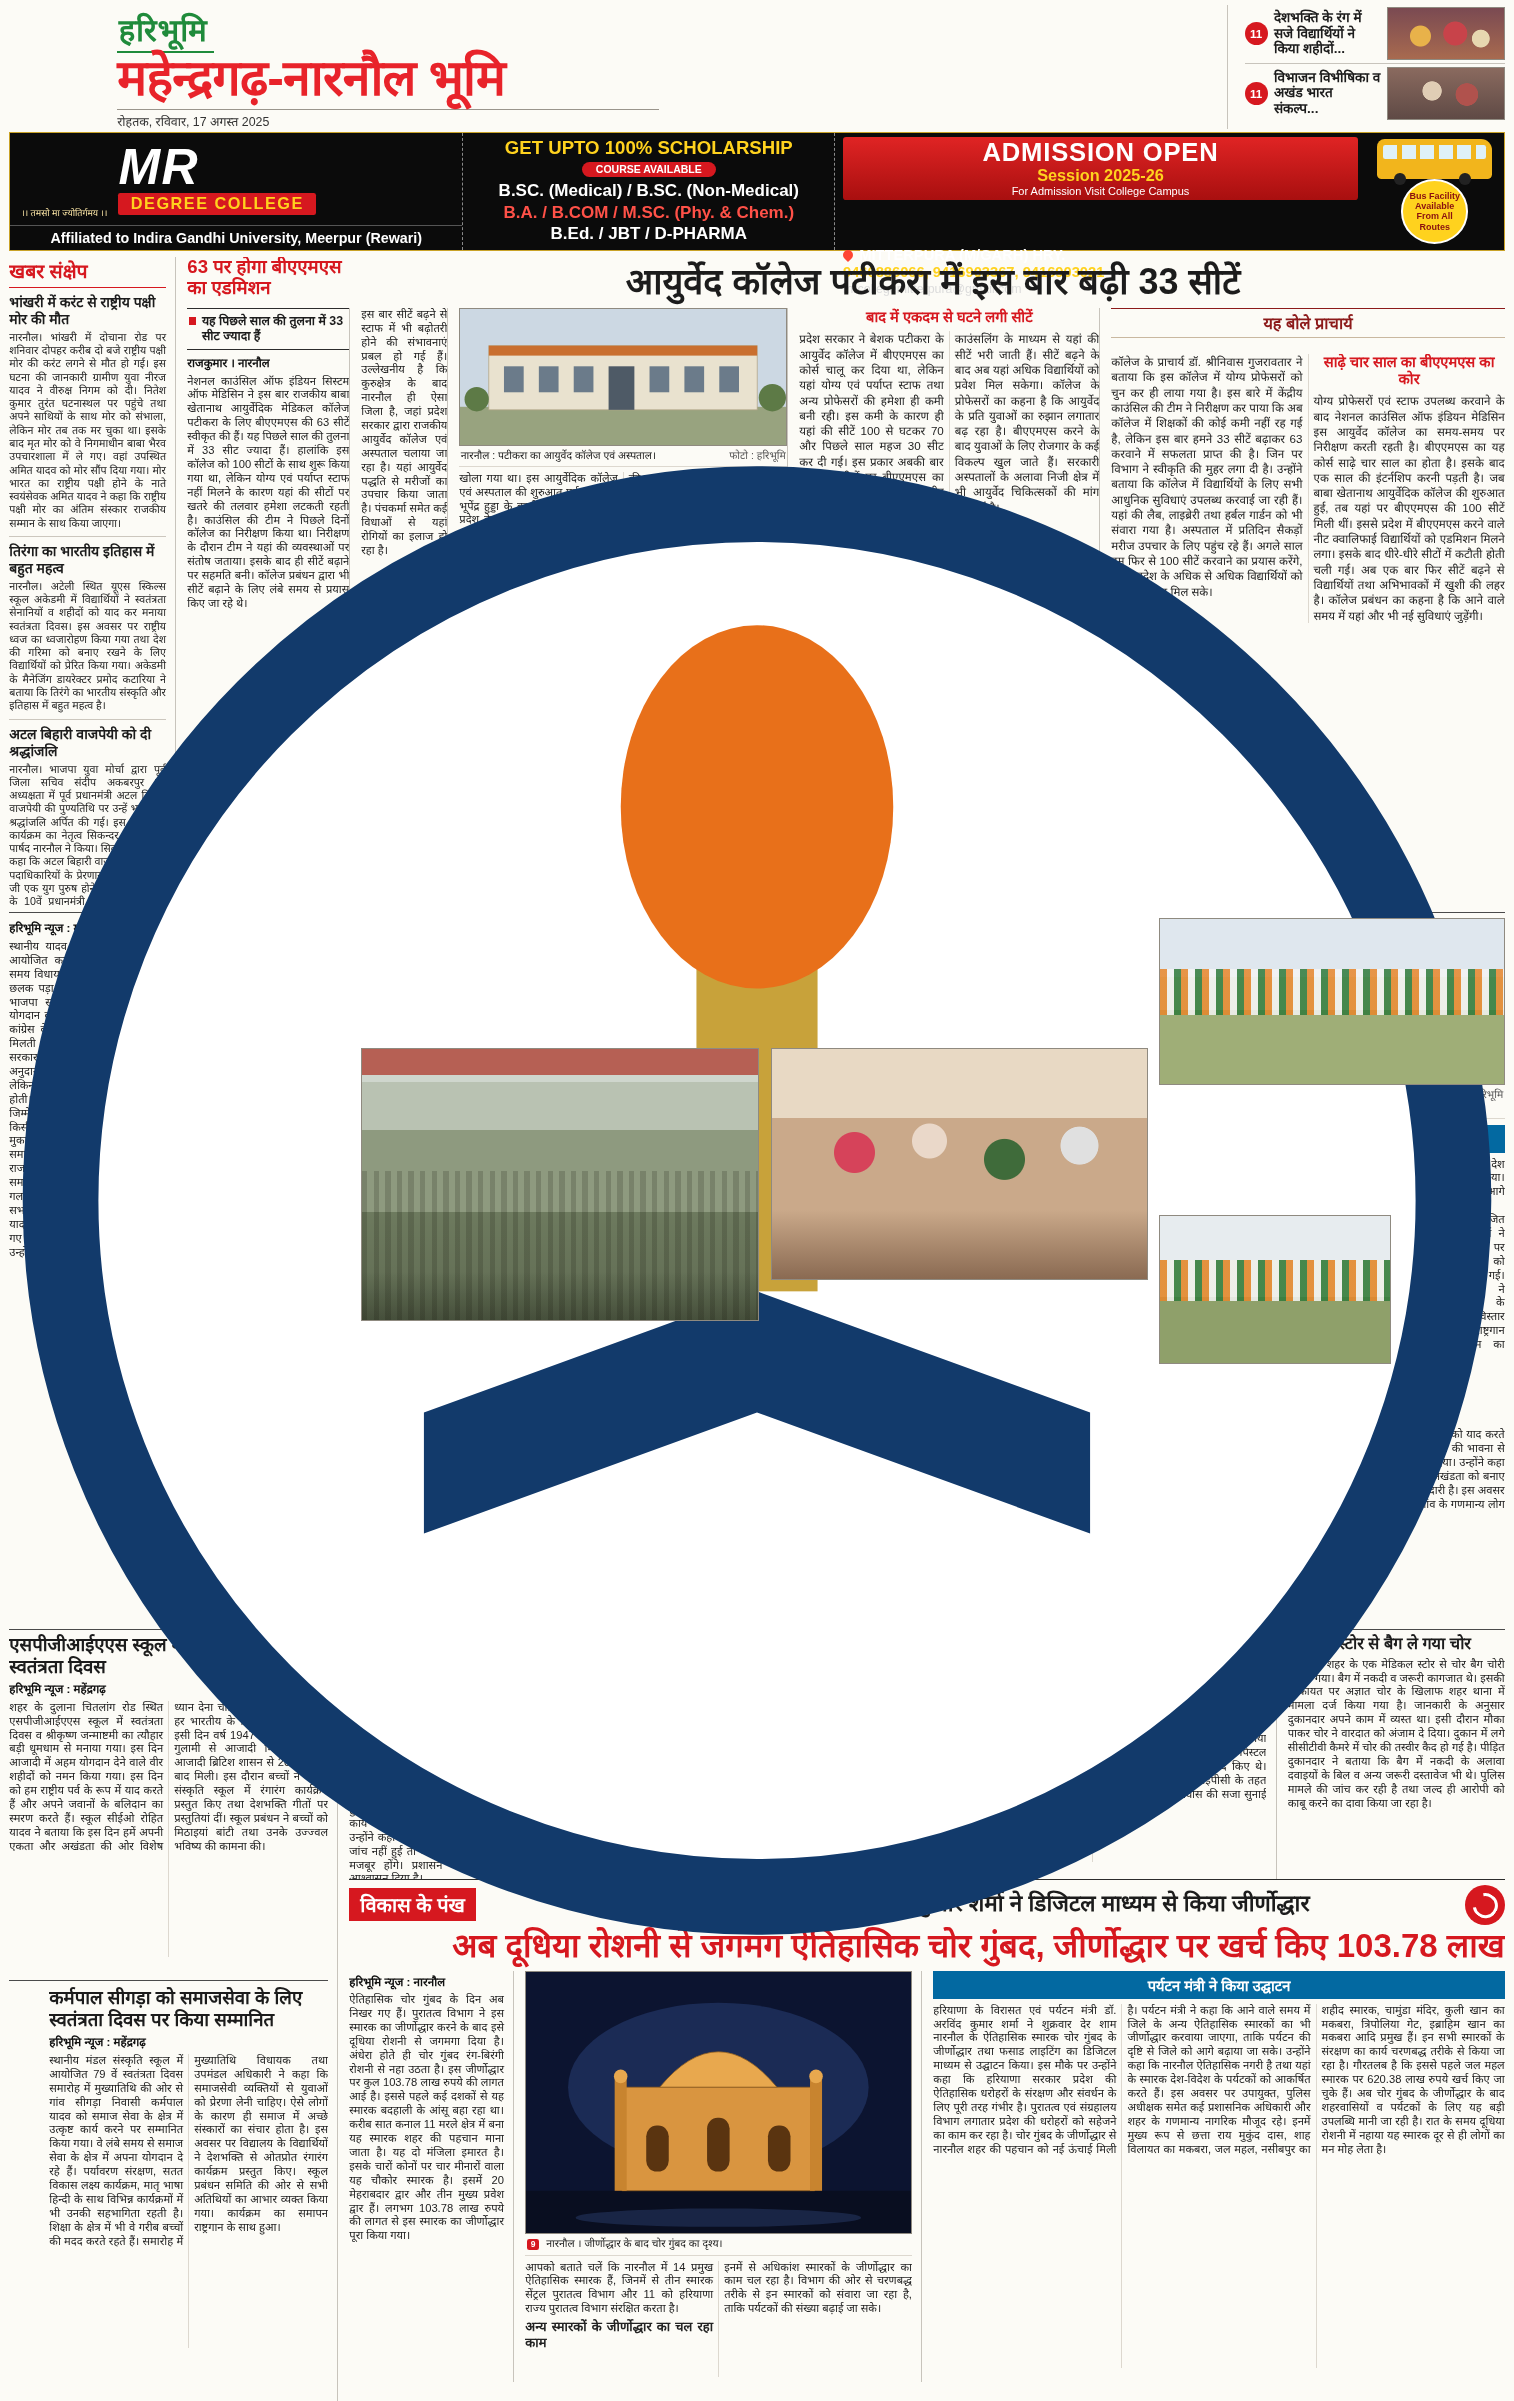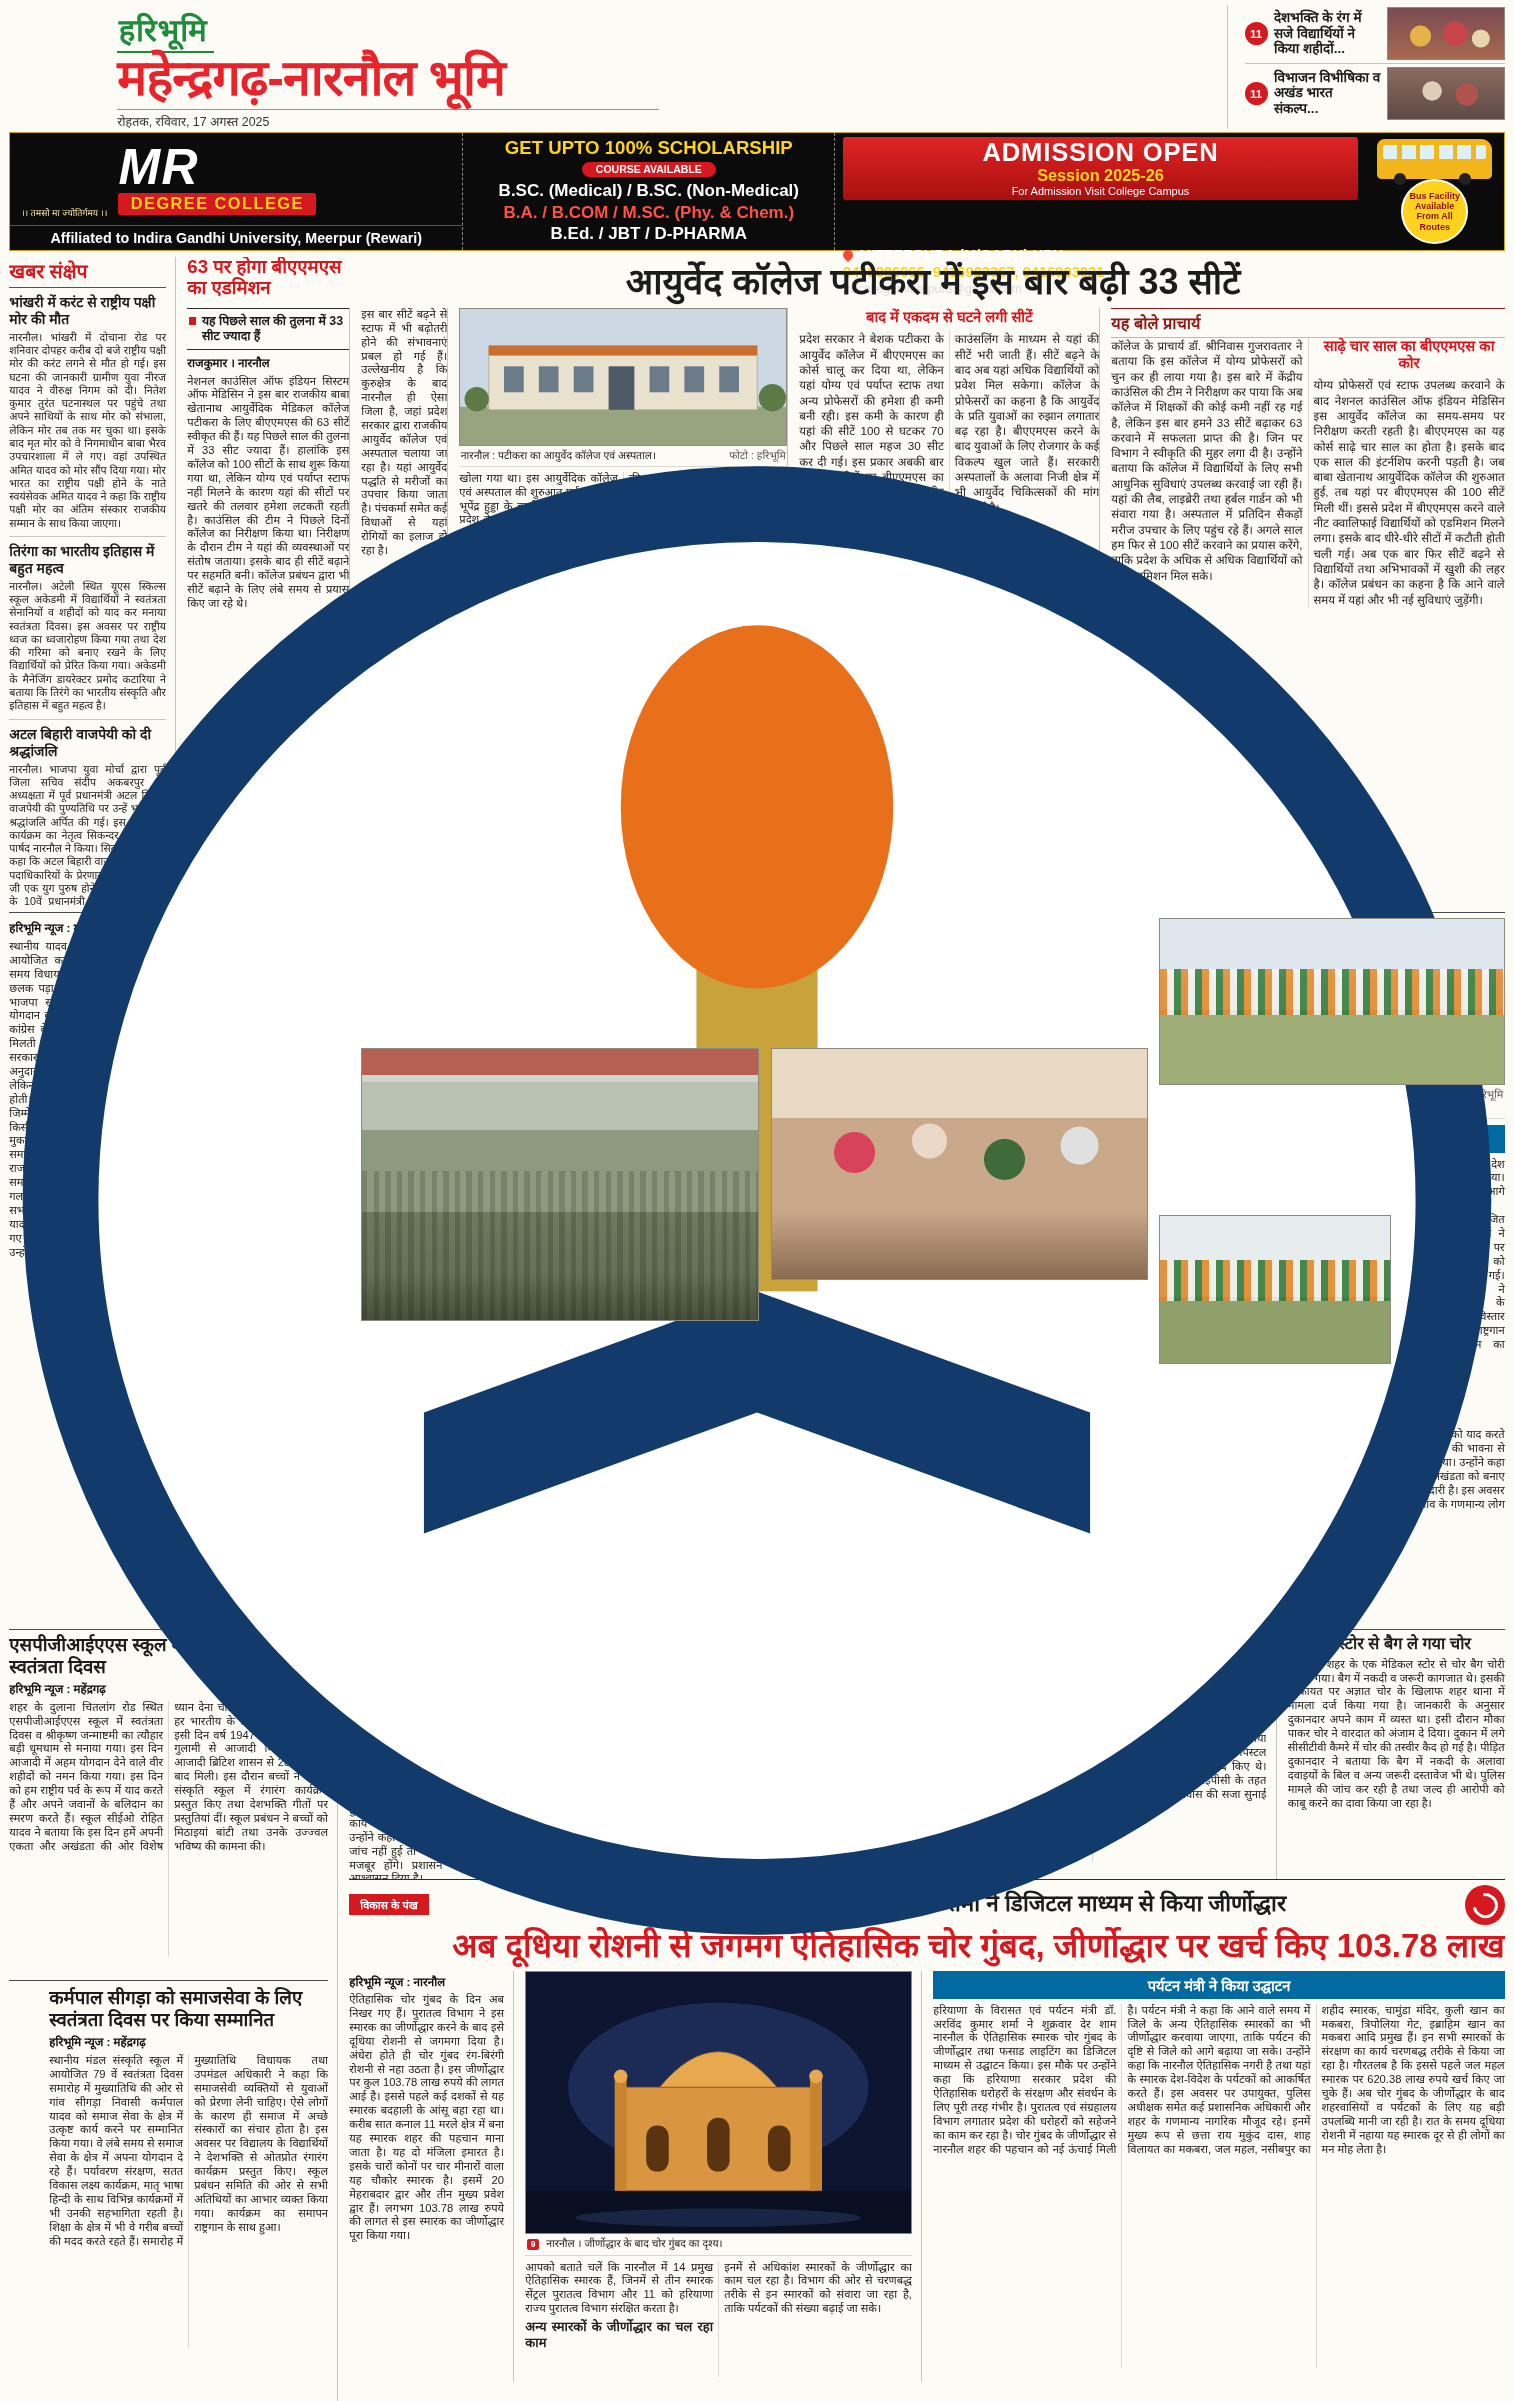--- a/index.html
+++ b/index.html
@@ -56,21 +56,21 @@
   .bus::after { content:""; position:absolute; bottom:-5.4px; left:17px; width:11.6px; height:11.6px; border-radius:50%; background:#222; box-shadow:65px 0 0 #222; }
   .bus-badge { width:67px; height:67px; border-radius:50%; background:#ffd21e; color:#8a1010; font-weight:bold; font-size:9px; line-height:1.15; display:flex; align-items:center; justify-content:center; text-align:center; padding:6.2px; border:2.3px solid #fff; }
 
   
   .body { font-size:11.2px; line-height:1.24; text-align:justify; color:#222; }
   .cols2 { column-count:2; column-gap:11px; column-rule:0.8px solid #ddd8cf; }
   .cols3 { column-count:3; column-gap:11px; column-rule:0.8px solid #ddd8cf; }
   .byline { font-weight:bold; font-size:11.6px; margin:2.3px 0 4.6px; color:#111; }
   .red-sub { color:#d6181f; font-weight:bold; text-align:center; font-size:14.7px; line-height:1.18; margin:1.5px 0 4.6px; }
   .dark-head { background:#0369a1; color:#fff; font-size:14.7px; font-weight:bold; text-align:center; padding:3.9px 4.6px; margin:6.2px 0 4.6px; }
-  .box-head { color:#8c1a1a; font-weight:bold; font-size:16.3px; border-top:1.5px solid #8c1a1a; border-bottom:0.8px solid #c9b8a0; padding:3.1px 0; margin-bottom:0; }
+  .box-head { color:#8c1a1a; font-weight:bold; font-size:16.3px; text-align:center; border-top:1.5px solid #8c1a1a; border-bottom:0.8px solid #c9b8a0; padding:3.1px 0; margin-bottom:16px; }
   figcaption { font-size:10.5px; padding:3.1px 1.5px 4.6px; border-bottom:0.8px solid #ddd8cf; overflow:hidden; line-height:1.2; }
   .credit { float:right; color:#555; padding-left:6.2px; }
   .cap-num { display:inline-block; background:#d6181f; color:#fff; font-size:8.5px; font-weight:bold; padding:0.8px 3.9px; border-radius:2.3px; margin-right:3.9px; }
   .vr { border-right:0.8px solid #c8c4bc; }
   hr.sep { border:0; border-top:1.5px solid #4a4a4a; margin:4.6px 0; }
 
   
   .row1 { display:grid; grid-template-columns:167px 1fr; column-gap:11px; height:651px; }
   .briefs { padding-right:9.3px; overflow:hidden; }
   .briefs-head { color:#d6181f; font-size:19.4px; font-weight:800; border-bottom:1.5px solid #d6181f; padding-bottom:3.1px; margin-bottom:6.2px; }
@@ -123,21 +123,21 @@
   .sarpanch-h { color:#d6181f; font-size:16.3px; font-weight:800; line-height:1.2; margin-bottom:4.6px; }
   .court-top { display:flex; gap:11px; align-items:center; margin-bottom:4.6px; }
   .court-box { flex:none; width:180px; border:1.5px solid #2c2c2c; padding:4.6px 6.2px; font-weight:bold; font-size:14.7px; line-height:1.2; text-align:center; }
   .court-h { flex:1; font-size:25.6px; font-weight:800; text-align:center; line-height:1.1; }
   .court-body { display:grid; grid-template-columns:1.1fr 1fr; column-gap:11px; height:184px; overflow:hidden; }
   .thief-h { font-size:16.3px; font-weight:800; line-height:1.2; margin-bottom:3.9px; }
 
   
   .gumbad { border-top:1.5px solid #2c2c2c; padding-top:4.6px; height:507px; overflow:hidden; }
   .g-top { display:flex; align-items:center; gap:11px; margin-bottom:3.1px; }
-  .g-label { flex:none; background:#d6181f; color:#fff; font-weight:bold; font-size:11px; padding:3.1px 11px; }
+  .g-label { flex:none; background:#d6181f; color:#fff; font-weight:bold; font-size:20px; padding:3.1px 11px; }
   .g-kicker { flex:1; font-size:22.5px; font-weight:800; text-align:center; line-height:1.1; }
   .g-icon { flex:none; width:40px; height:40px; border-radius:50%; background:#d6181f; position:relative; }
   .g-icon::after { content:""; position:absolute; top:8.5px; left:8.5px; width:18.6px; height:18.6px; border:3.9px solid #fff; border-left-color:rgba(0,0,0,0); border-radius:50%; transform:rotate(35deg); }
   .g-headline { color:#d6181f; font-size:33px; font-weight:800; text-align:right; line-height:1.08; margin:3.1px 0 7.7px; }
   .g-grid { display:grid; grid-template-columns:165px 397px 1fr; column-gap:11px; height:411px; }
   .g-grid > * { overflow:hidden; }
   .ph-gumbad { height:263px; background:#0d1633; }
   .g-photo .cols2 { margin-top:4.6px; }
   .g-other-h { font-size:13px; font-weight:800; line-height:1.2; margin:3.1px 0; }
   .g-right .dark-head { margin-top:0; }

